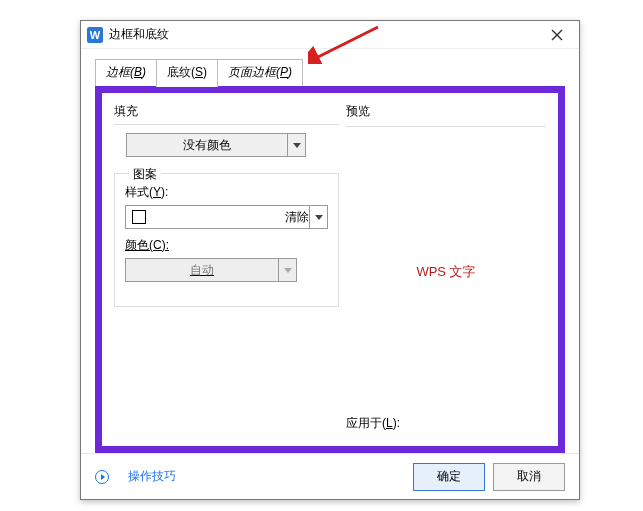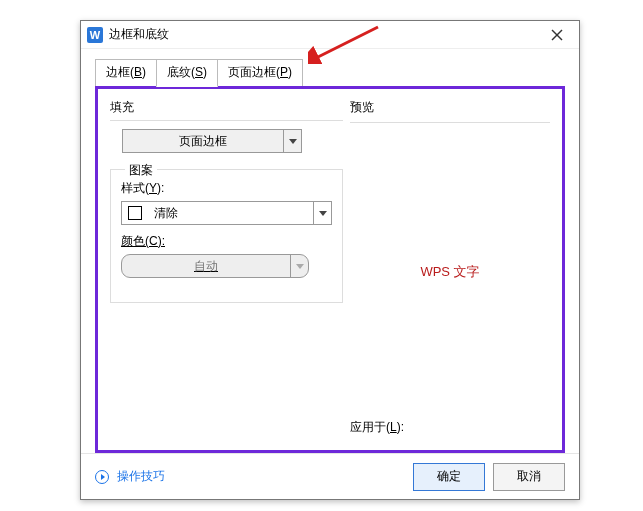--- a/index.html
+++ b/index.html
@@ -42,28 +42,28 @@
   .tab {
     border: 1px solid #bbb;
     border-bottom: none;
     padding: 4px 10px;
     font-size: 12px;
     background: #fff;
     margin-right: -1px;
     position: relative;
     cursor: pointer;
   }
-  .tab.inactive { background: #fff; }
+  .tab.inactive { background: #fff; font-style: italic; }
   .tab.active {
     background: #fff;
     z-index: 2;
     border-bottom: 1px solid #fff;
   }
   .tab-content-border {
-    border: 3px solid #6d28d9;
+    border: 7px solid #6d28d9;
     flex: 1;
     margin-top: -1px;
     padding: 10px 12px;
     display: flex;
     gap: 7px;
     position: relative;
   }
   .left { flex: 1; }
   .right { width: 200px; display: flex; flex-direction: column; }
   .section-label { font-size: 12px; margin-bottom: 4px; }
@@ -71,21 +71,21 @@
   .combo {
     display: flex; align-items: center;
     border: 1px solid #999;
     height: 24px;
     background: #f0f0f0;
     font-size: 12px;
     cursor: pointer;
   }
   .combo.white { background: #fff; }
   .combo .combo-text { flex: 1; text-align: center; }
-  .combo .combo-text.left-text { text-align: left; padding-left: 6px; }
+  .combo .combo-text.left-text { text-align: right; padding-left: 6px; }
   .combo .swatch {
     width: 14px; height: 14px;
     border: 1px solid #000;
     background: #fff;
     margin: 0 6px;
   }
   .combo .caret {
     width: 18px; height: 100%;
     border-left: 1px solid #999;
     display: flex; align-items: center; justify-content: center;
@@ -120,21 +120,21 @@
   }
   .apply-row { margin-top: 6px; }
   .footer {
     height: 46px;
     display: flex; align-items: center;
     padding: 0 14px;
     gap: 8px;
     border-top: 1px solid #e5e5e5;
   }
   .tips-link {
-    display: flex; align-items: center; gap: 8px;
+    display: flex; align-items: center; gap: 19px;
     color: #1a73e8; font-size: 12px; cursor: pointer;
   }
   .tips-icon {
     width: 14px; height: 14px;
     border: 1.5px solid #1a73e8;
     border-radius: 50%;
     display: flex; align-items: center; justify-content: center;
   }
   .tips-icon::after {
     content: "";
@@ -192,21 +192,21 @@
       </div>
     </div>
 
     <div class="tab-content-border">
       <div class="left">
 
         <div class="section-label">填充</div>
         <hr class="section-line">
         <div style="padding-left:12px;">
           <div class="combo" style="width:180px;">
-            <span class="combo-text">页面边框</span>
+            <span class="combo-text">没有颜色</span>
             <span class="caret"></span>
           </div>
         </div>
 
         <div style="height:12px;"></div>
 
         <div class="fieldset">
           <div class="fieldset-legend">图案</div>
 
           <div class="field-row">
@@ -217,21 +217,21 @@
               <span class="swatch"></span>
               <span class="combo-text left-text">清除</span>
               <span class="caret"></span>
             </div>
           </div>
 
           <div class="field-row" style="margin-bottom:12px;text-decoration:underline;">
             <div class="section-label">
               <span>颜色(</span><span class="ul">C</span><span>):</span>
             </div>
-            <div class="combo disabled" style="width:188px;border-radius:9px;">
+            <div class="combo disabled" style="width:172px;">
               <span class="combo-text">自动</span>
               <span class="caret"></span>
             </div>
           </div>
         </div>
       </div>
 
       <div class="right">
         <div class="section-label">预览</div>
         <hr class="section-line">

